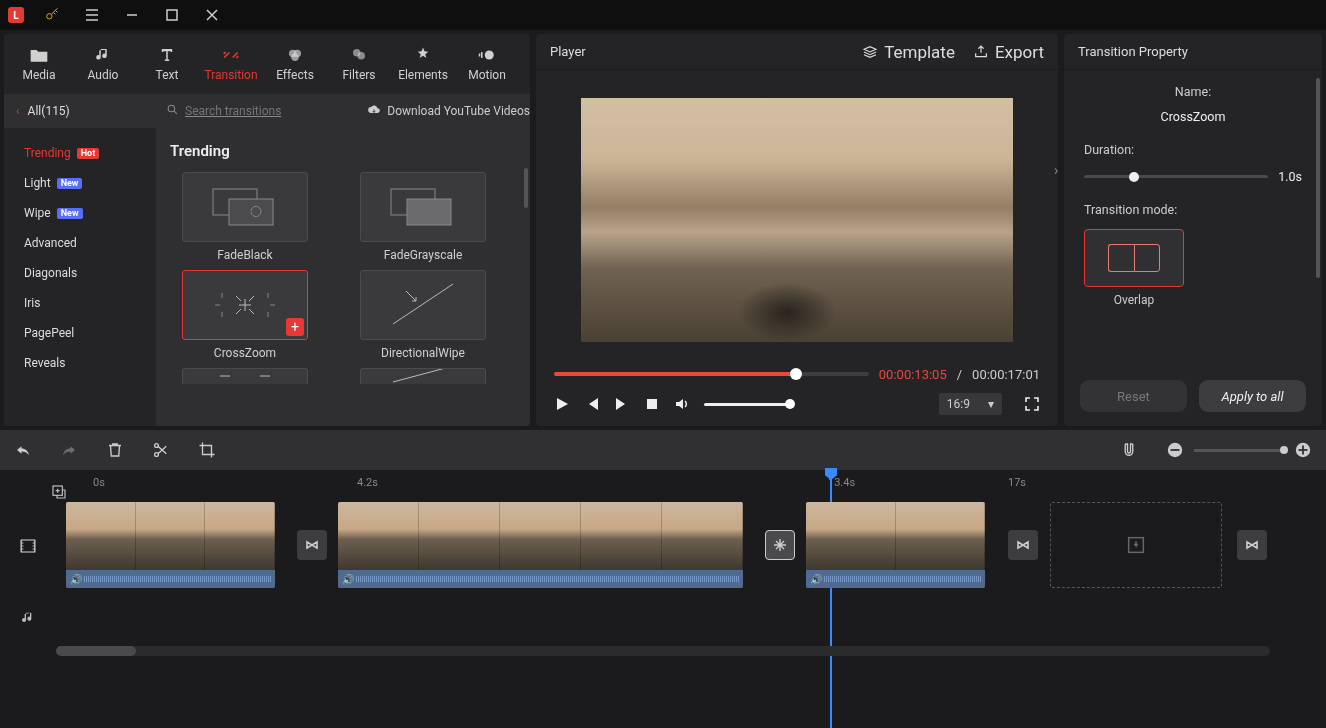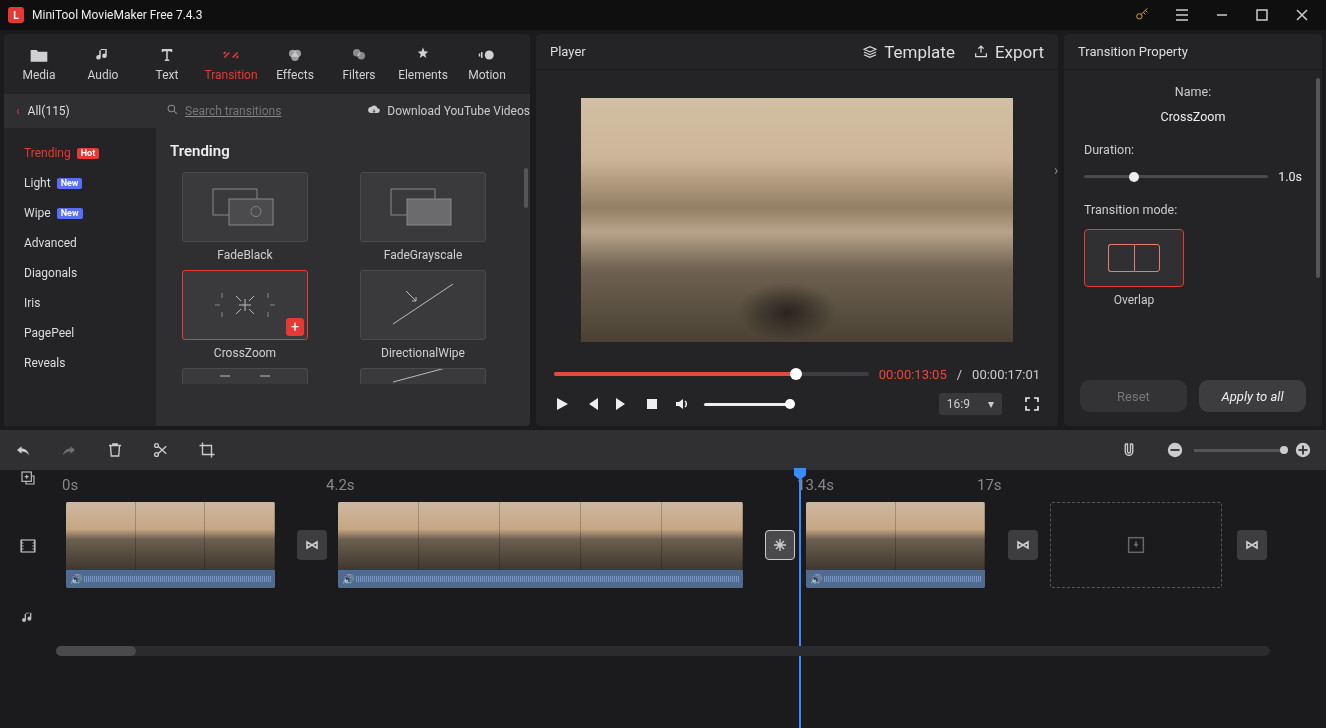--- a/index.html
+++ b/index.html
@@ -97,21 +97,21 @@
 
 .timeline { height: 292px; background: #1b1b1d; display:flex; flex-direction:column; }
 .tl-toolbar { height: 40px; background: #303033; display:flex; align-items:center; padding: 0 14px; gap: 28px; }
 .tl-tool { color:#ccc; cursor:pointer; display:flex; }
 .tl-tool svg { width:18px; height:18px; }
 .tl-spacer { flex:1; }
 .tl-zoom { display:flex; align-items:center; gap: 10px; }
 .tl-zoom .zt { width: 90px; height:3px; background:#555; position:relative; }
 .tl-zoom .zt::after { content:""; position:absolute; right:0; top:50%; width:8px; height:8px; background:#ccc; border-radius:50%; transform:translate(50%,-50%); }
 
-.ruler-row { height: 30px; display:flex; align-items:flex-start; font-size:15px; color:#888; position:relative; }
+.ruler-row { height: 30px; display:flex; align-items:flex-end; font-size:11px; color:#888; position:relative;padding-left:31px; }
 .ruler-gutter { width: 56px; display:flex; align-items:center; justify-content:center; }
 .ruler-track { flex:1; position:relative; height:100%; }
 .ruler-tick { position:absolute; top:6px; }
 .playhead { position:absolute; top:0; bottom:-240px; width:2px; background:#3b8bff; left: 797px; }
 .playhead::before { content:""; position:absolute; left:-5px; top:-2px; width:12px; height:12px; background:#3b8bff; clip-path: polygon(0 0, 100% 0, 100% 60%, 50% 100%, 0 60%); }
 
 .track { height: 92px; display:flex; align-items:center; position:relative; }
 .track-gutter { width:56px; display:flex; align-items:center; justify-content:center; color:#bbb; }
 .track-body { flex:1; position:relative; height:100%; }
 .clip { position:absolute; top:2px; height:86px; border-radius:2px; background:#425771; overflow:hidden; display:flex; flex-direction:column; }
@@ -130,21 +130,20 @@
 .hscroll-thumb { position:absolute; left:0; width:80px; height:100%; background:#4a4a4d; border-radius:5px; }
 
 
 svg { overflow: visible; }
 </style>
 </head>
 <body>
 
 <div class="titlebar">
   <div class="app-logo">L</div>
-  <div class="app-title">MiniTool MovieMaker Free 7.4.3</div>
   <div class="titlebar-btn key">
     <svg width="16" height="16" viewBox="0 0 24 24">
         <circle cx="8" cy="14" r="4"></circle>
         <path d="M11 11 L20 2 M17 5 L20 8 M14 8 L17 11"></path>
       </svg>
   </div>
   <div class="titlebar-btn">
     <svg width="14" height="14" viewBox="0 0 14 14">
         <path d="M1 2h12M1 7h12M1 12h12"></path>
       </svg>

